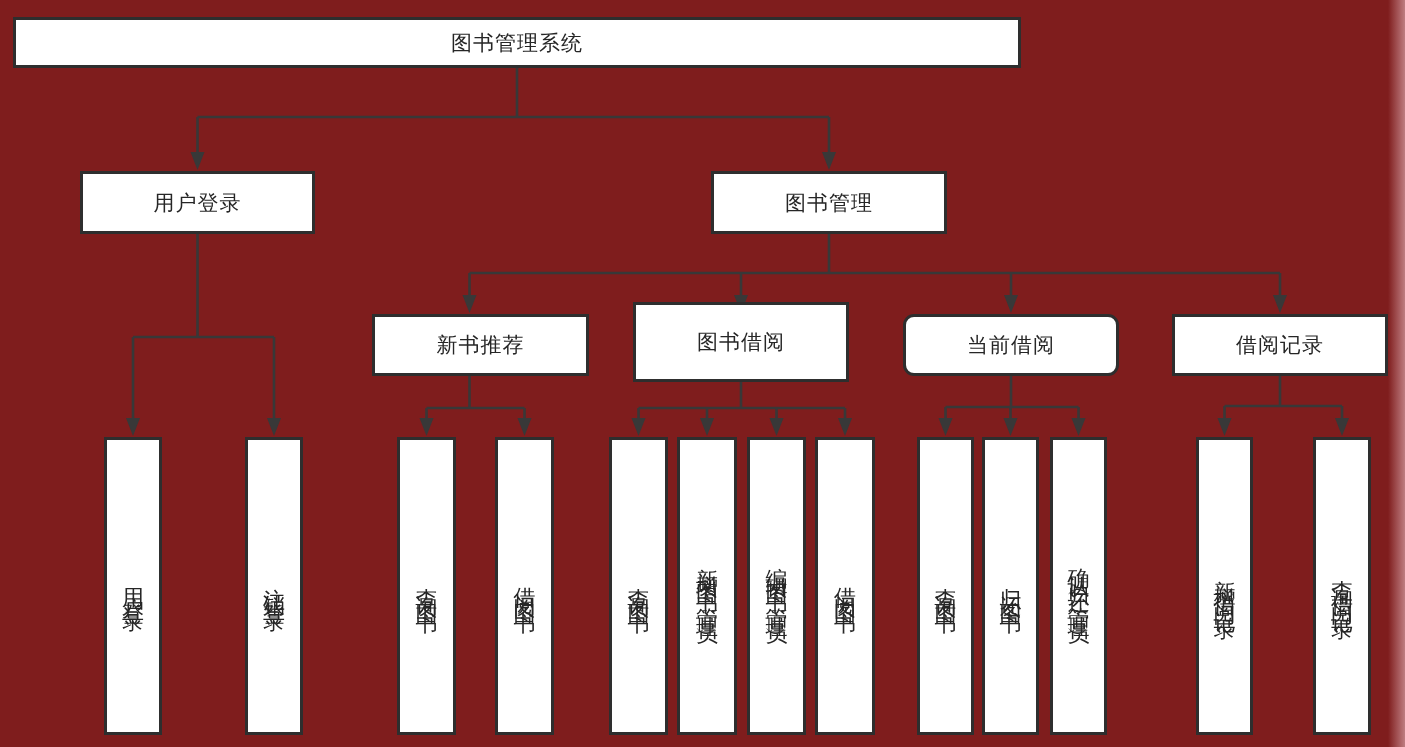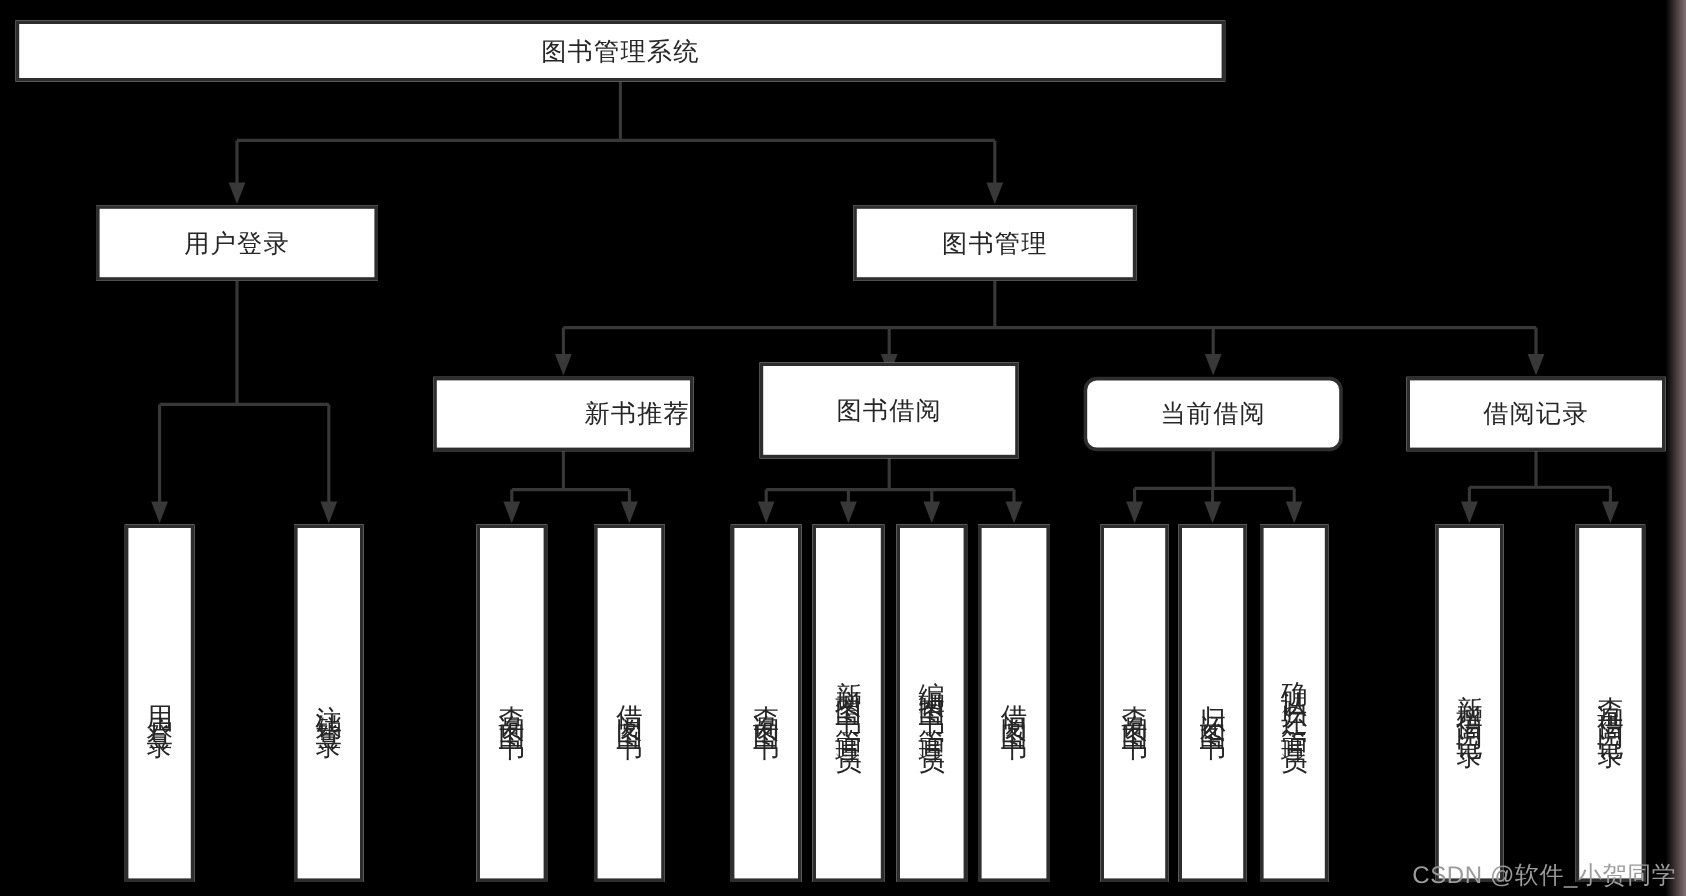--- a/index.html
+++ b/index.html
@@ -6,21 +6,21 @@
     --line-color:#383838;
     --border-color:#2e2e2e;
     --box-fill:#ffffff;
     --text-color:#262626;
     --watermark-color:#9b9b9b;
   }
   html,body{margin:0;padding:0;background:#ffffff;}
   .canvas{
     position:relative;
     width:1405px;height:747px;
-    background:#000000;
+    background:#7f1d1d;
     overflow:hidden;
     font-family:"Liberation Sans","DejaVu Sans",sans-serif;
     text-decoration:underline;
   }
   #connector-layer{
     position:absolute;left:0;top:0;width:1405px;height:747px;
     pointer-events:none;
   }
   .node{
     position:absolute;
@@ -95,21 +95,21 @@
   <div id="nodes">
       <div class="node h-text" style="left: 13px; top: 17px; width: 1008px; height: 51px;">
         <span class="label">图书管理系统</span>
       </div>
       <div class="node h-text" style="left: 80px; top: 171px; width: 235px; height: 63px;">
         <span class="label">用户登录</span>
       </div>
       <div class="node h-text" style="left: 711px; top: 171px; width: 236px; height: 63px; text-align: right;">
         <span class="label">图书管理</span>
       </div>
-      <div class="node h-text" style="left: 361px; top: 314px; width: 217px; height: 62px; justify-content: flex-end;">
+      <div class="node h-text" style="left: 372px; top: 314px; width: 217px; height: 62px;">
         <span class="label">新书推荐</span>
       </div>
       <div class="node h-text" style="left: 633px; top: 302px; width: 216px; height: 80px;">
         <span class="label">图书借阅</span>
       </div>
       <div class="node h-text" style="left: 903px; top: 314px; width: 216px; height: 62px; border-radius: 11px;">
         <span class="label">当前借阅</span>
       </div>
       <div class="node h-text" style="left: 1172px; top: 314px; width: 216px; height: 62px;">
         <span class="label">借阅记录</span>
@@ -148,14 +148,13 @@
         <span class="label">确认归还（管理员）</span>
       </div>
       <div class="node v-text" style="left: 1196px; top: 437px; width: 57px; height: 298px;">
         <span class="label">新增借阅记录</span>
       </div>
       <div class="node v-text" style="left: 1313px; top: 437px; width: 58px; height: 298px;">
         <span class="label">查询借阅记录</span>
       </div>
     </div>
   <div class="right-tint"></div>
-  <div class="watermark">CSDN @软件_小贺同学</div>
 </div>
 
 </body></html>

